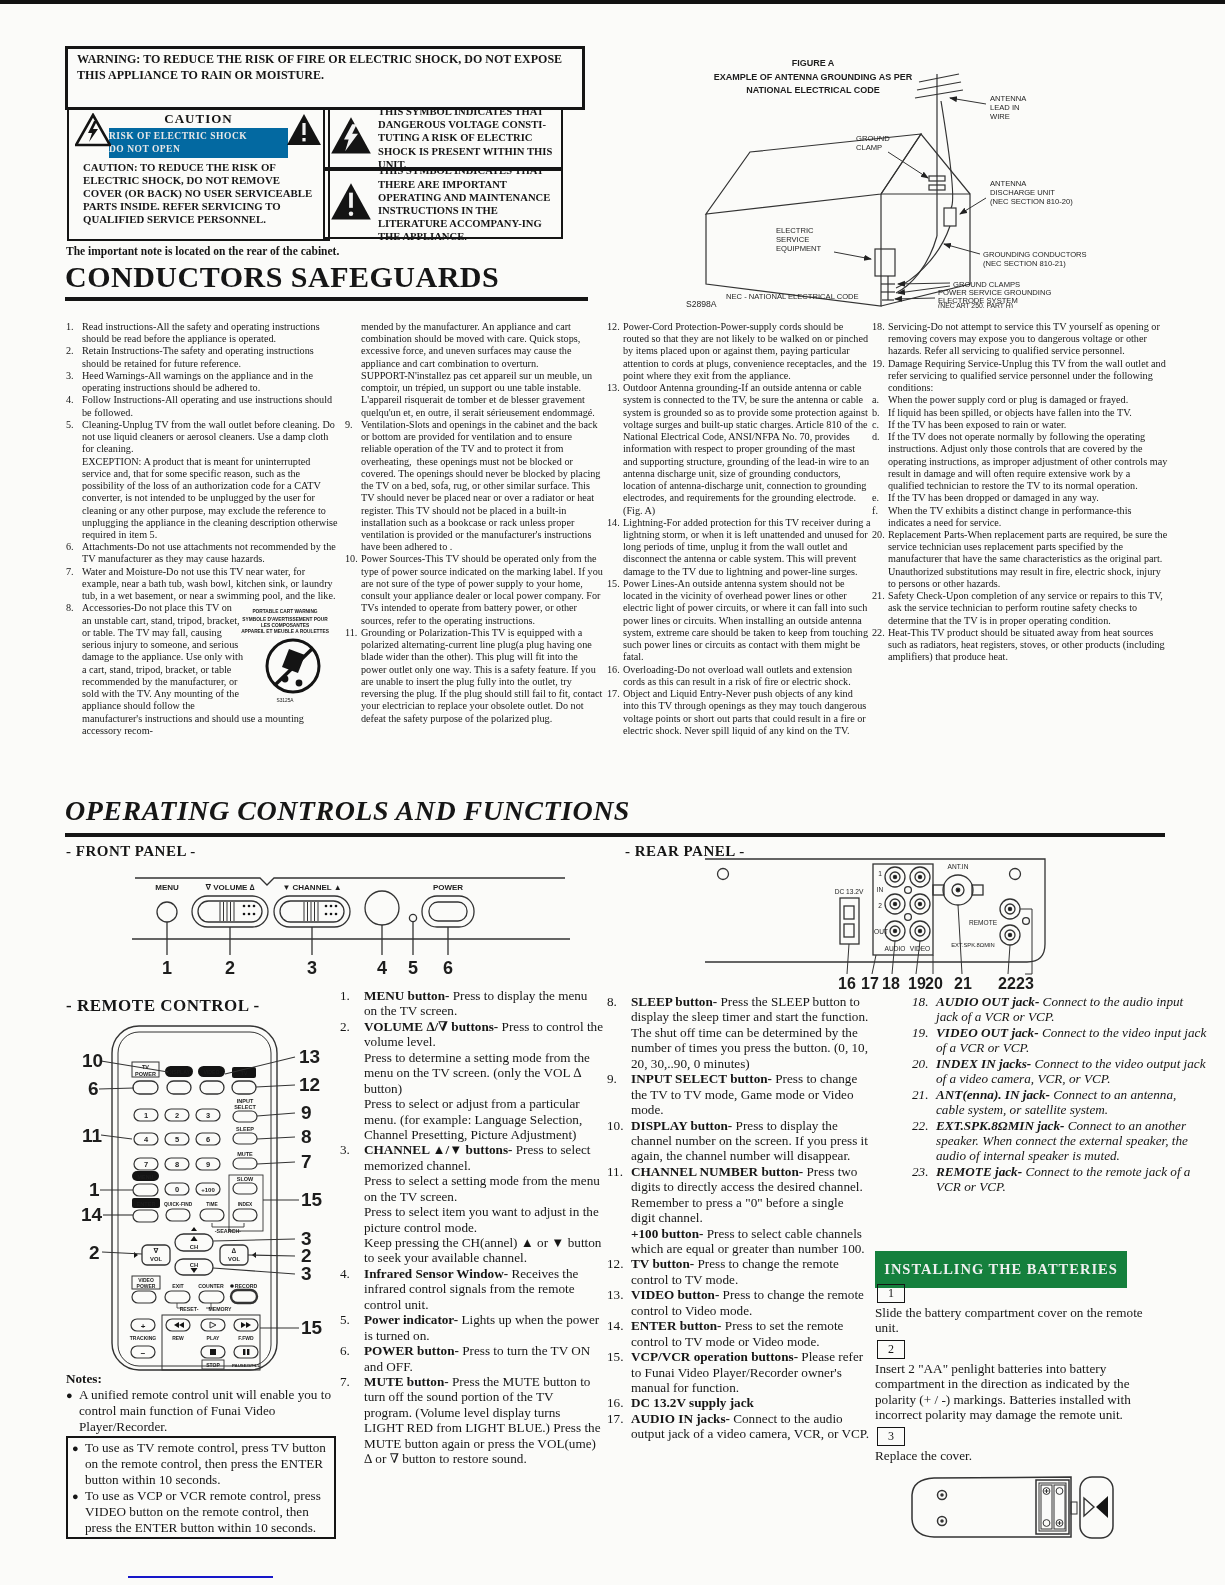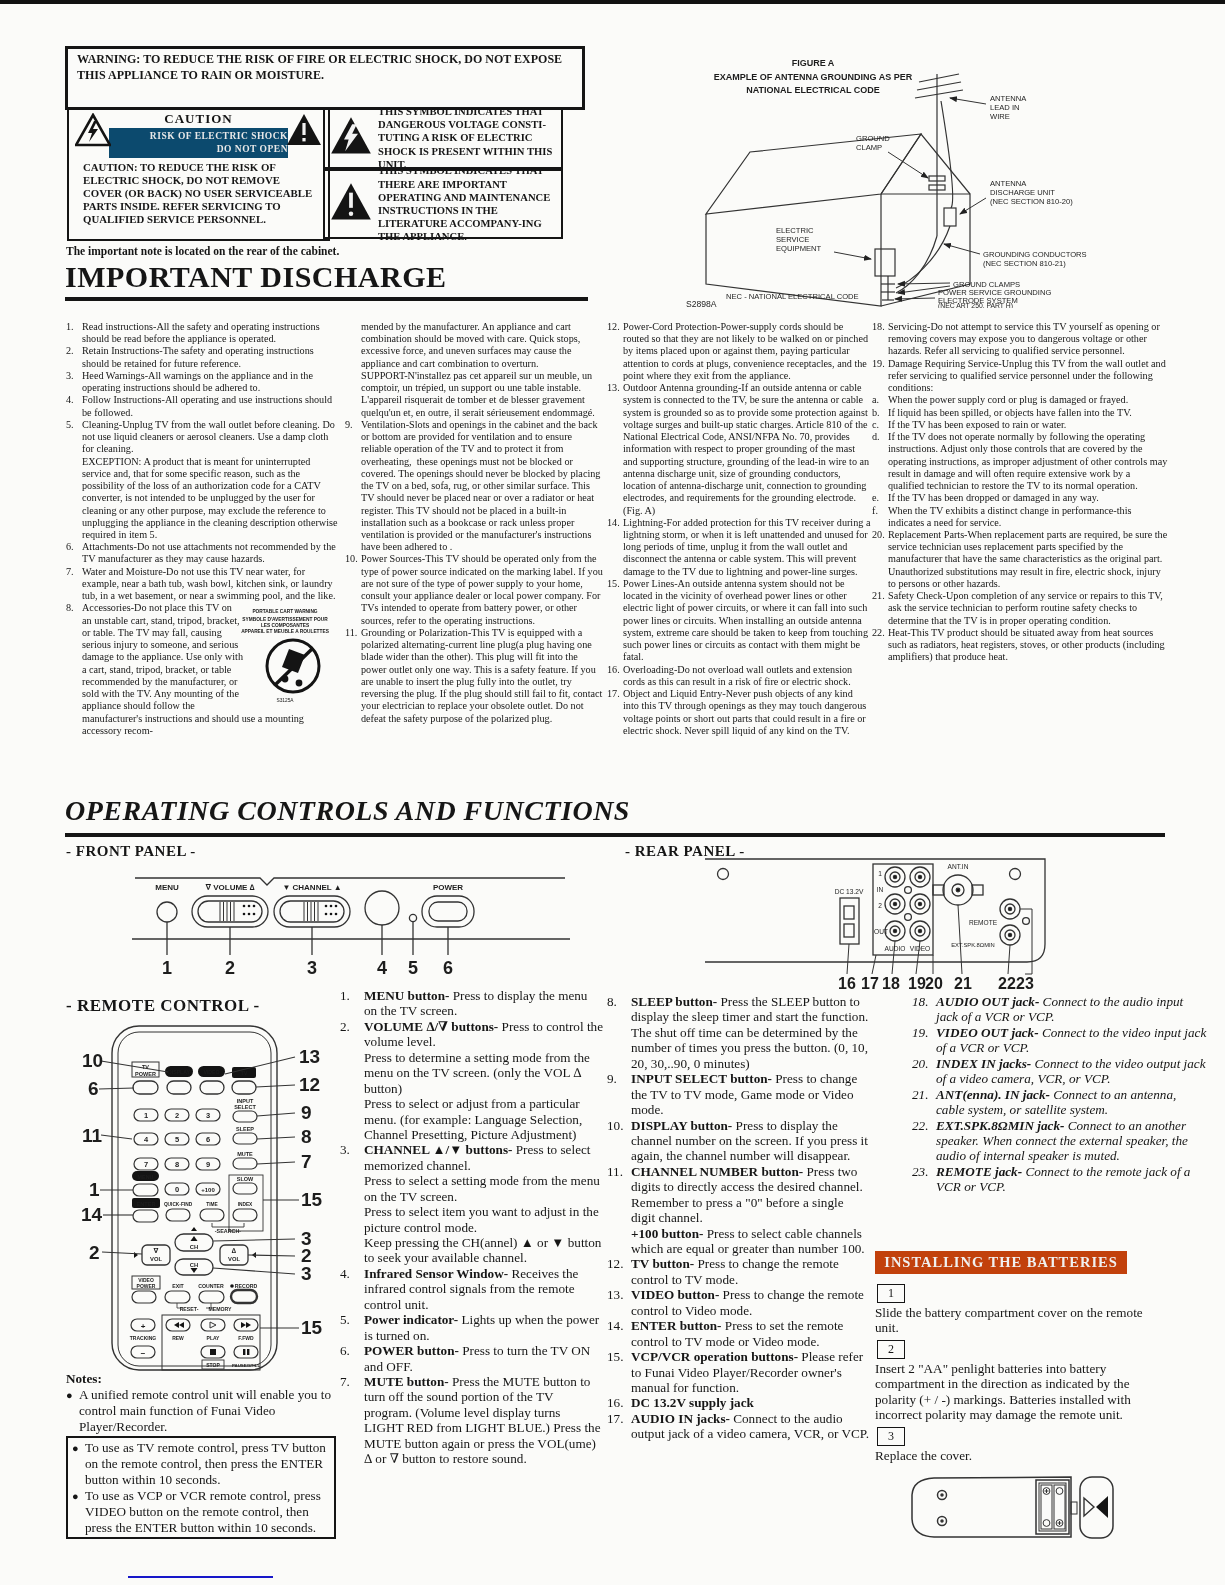--- a/index.html
+++ b/index.html
@@ -5,21 +5,21 @@
   html,body{margin:0;padding:0;background:#888;}
   #page{position:relative;width:1225px;height:1585px;background:#fbfbf9;color:#161616;
         font-family:"Liberation Serif","DejaVu Serif",serif;overflow:hidden;}
   .abs{position:absolute;}
   .topedge{left:0;top:0;width:1225px;height:4px;background:#111;}
   
   .warnbox{left:65px;top:46px;width:496px;height:52px;border:3px solid #151515;
            padding:3px 9px;font-weight:bold;font-size:12px;line-height:1.3;}
   .cautionbox{left:67px;top:107px;width:231px;height:126px;border:2px solid #151515;padding:2px 14px;}
   .caut-h{text-align:center;font-weight:bold;font-size:13px;letter-spacing:1px;}
-  .caut-bar{background:#0c4a6e;color:#e8e8e8;text-align:right;font-weight:bold;font-size:9.5px;
+  .caut-bar{background:#0369a1;color:#e8e8e8;text-align:left;font-weight:bold;font-size:9.5px;
             margin:1px 26px 3px 26px;padding:2px 0;line-height:1.35;letter-spacing:.5px;}
   .caut-body{font-weight:bold;font-size:10.8px;line-height:1.22;}
   .tri{position:absolute;width:36px;height:34px;}
   .tri svg{display:block;}
   .symbox{width:240px;border:2px solid #151515;display:flex;align-items:center;padding:4px 5px;box-sizing:border-box;}
   .symbox .txt{font-weight:bold;font-size:10.6px;line-height:1.25;margin-left:6px;}
   .impnote{left:66px;top:245px;font-weight:bold;font-size:11.5px;}
   .h1{left:65px;top:260px;width:523px;font-size:30px;font-weight:bold;letter-spacing:.5px;
       border-bottom:4px solid #151515;padding-bottom:3px;}
   .h1b{left:65px;top:795px;font-size:28px;font-weight:bold;letter-spacing:.5px;font-style:italic;}
@@ -42,22 +42,22 @@
   .ct{white-space:pre-wrap;}
   .b{font-weight:bold;}
   
   .notes{left:66px;top:1371px;width:270px;font-size:13.2px;line-height:1.2;}
   .notes-h{font-weight:bold;}
   .nitem{padding-left:13px;text-indent:-13px;}
   .bull{display:inline-block;width:13px;text-indent:0;}
   .bull::before{content:"\25CF";font-size:11px;}
   .notebox{border:2.5px solid #151515;padding:2px 4px;margin-top:2px;}
   
-  .batthdr{left:875px;top:1251px;width:252px;background:#c2410c;color:#f0f0f0;text-align:center;
-           font-weight:bold;font-size:14.5px;letter-spacing:1px;padding:3px 0;}
+  .batthdr{left:875px;top:1251px;width:252px;background:#15803d;color:#f0f0f0;text-align:center;
+           font-weight:bold;font-size:14.5px;letter-spacing:1px;padding:10px 0;}
   .battsteps{left:875px;top:1280px;width:293px;font-size:13.2px;line-height:1.17;}
   .stepnum{border:1.5px solid #151515;width:26px;height:17px;text-align:center;font-size:12px;
            line-height:17px;margin:4px 0 2px 2px;}
   .blueline{left:128px;top:1576px;width:145px;height:2px;background:#1717c9;}
   svg{font-family:"Liberation Sans","DejaVu Sans",sans-serif;}
   svg text{fill:#1d1d1d;}
 </style>
 </head>
 <body>
 <div id="page">
@@ -107,21 +107,21 @@
   <span>
     <svg width="42" height="40" viewBox="0 0 36 34">
           <polygon points="18,1 35,32 1,32" fill="#141414"></polygon>
           <polygon points="19,7 12,20 16,20 13,30 24,15 19,15 23,7" fill="#f2f2f2"></polygon>
         </svg>
   </span>
   <span class="txt">THIS SYMBOL INDICATES THAT DANGEROUS VOLTAGE CONSTI-TUTING A RISK OF ELECTRIC SHOCK IS PRESENT WITHIN THIS UNIT.</span>
 </div>
 
 <div class="abs impnote">The important note is located on the rear of the cabinet.</div>
-<div class="abs h1">IMPORTANT DISCHARGE</div>
+<div class="abs h1">CONDUCTORS SAFEGUARDS</div>
 
 <div class="abs" style="left:638px;top:46px;">
 <svg width="565" height="262" viewBox="0 0 565 262">
   <defs>
           <marker id="ah" markerWidth="9" markerHeight="8" refX="7" refY="3" orient="auto">
             <path d="M0,0L8,3L0,6Z" fill="#222"></path>
           </marker>
         </defs>
   <g font-weight="bold" font-size="9" text-anchor="middle">
     <text x="175" y="20">FIGURE A</text>

